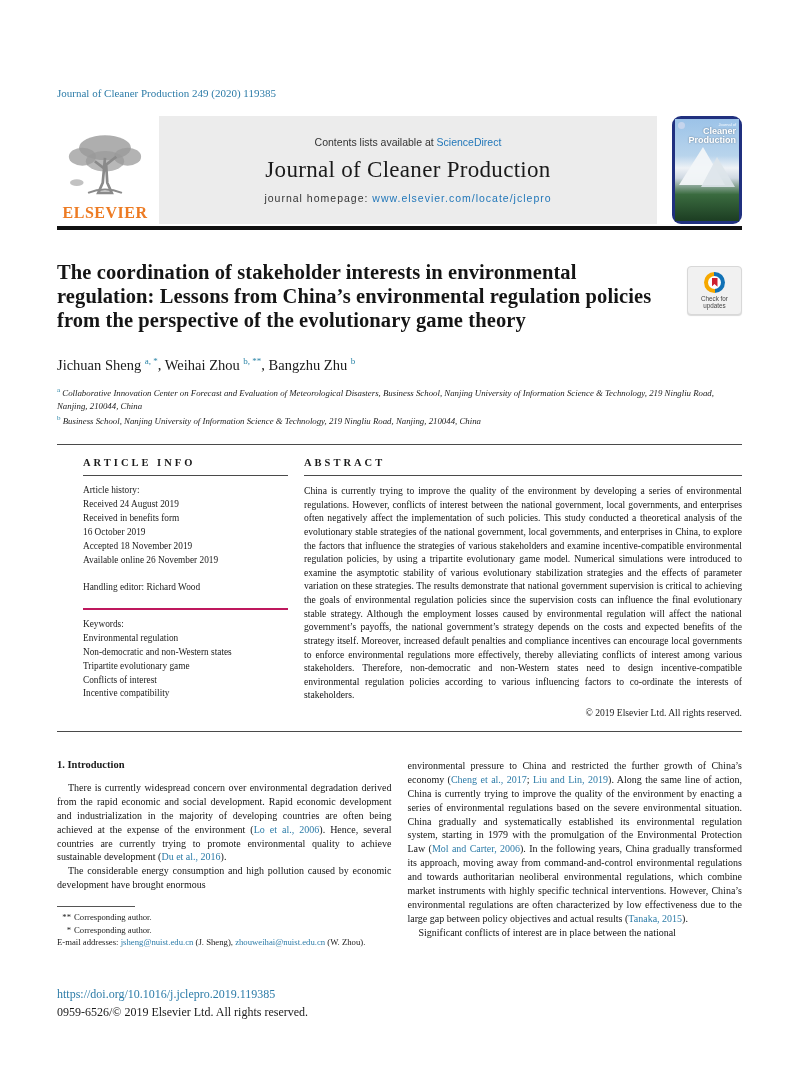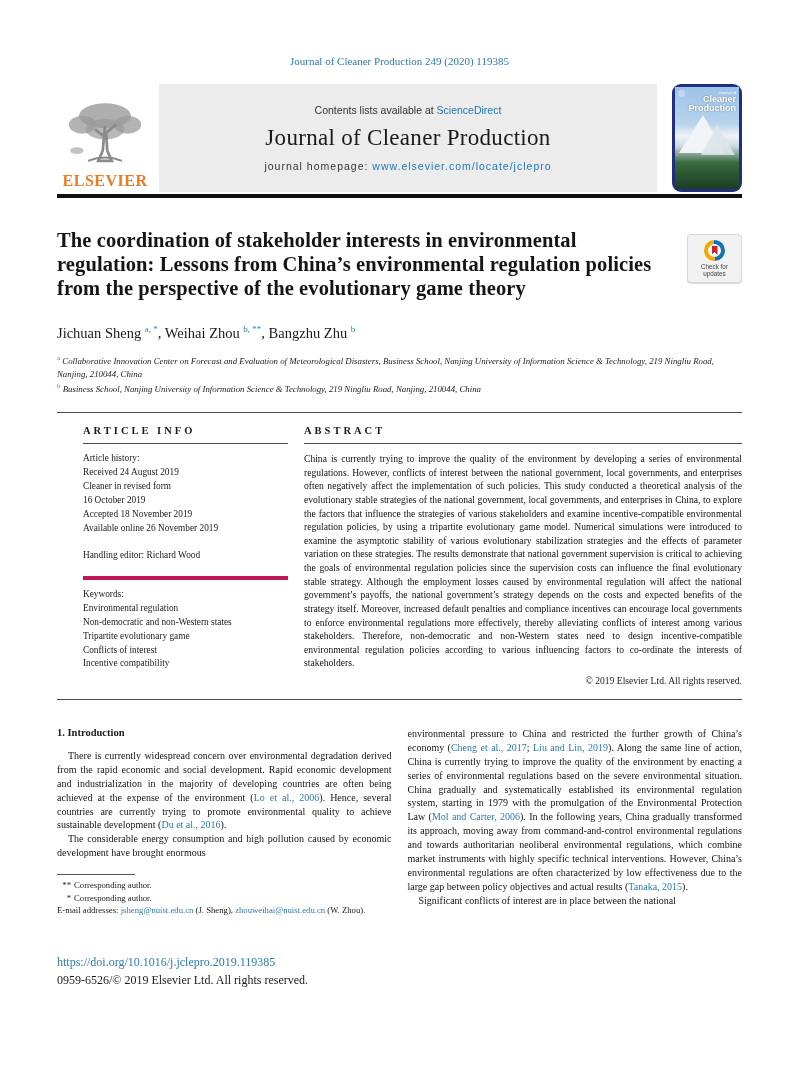--- a/index.html
+++ b/index.html
@@ -6,21 +6,21 @@
   html,body { background:#fff; }
   body {
     width:799px; height:1067px; overflow:hidden;
     font-family:"Liberation Serif", serif;
     color:#1a1a1a;
     -webkit-font-smoothing:antialiased;
   }
   .page { position:relative; width:799px; height:1067px; padding:0 57px; }
 
   
-  .top-citation { padding-top:55px; text-align:center; font-size:11px; color:#2d7ca8; }
+  .top-citation { padding-top:87px; text-align:left; font-size:11px; color:#2d7ca8; }
 
   
   .header-band { margin-top:17px; display:flex; align-items:stretch; height:108px; }
   .logo-box { width:96px; display:flex; flex-direction:column; align-items:center; justify-content:flex-end; padding-bottom:2px; }
   .logo-tree { margin-bottom:1px; }
   .logo-word { font-size:16px; font-weight:700; color:#ed7b23; letter-spacing:.5px; font-family:"Liberation Serif",serif; }
   .center-box { flex:1; background:#ececec; margin-left:6px; display:flex; flex-direction:column; align-items:center; justify-content:center; gap:9px; }
   .contents-line { font-family:"Liberation Sans",sans-serif; font-size:10.5px; color:#333; }
   .link-blue { color:#2277b9; text-decoration:none; }
   .journal-title { font-size:23px; color:#1a1a1a; letter-spacing:.3px; }
@@ -60,21 +60,21 @@
   .rule-top-info { margin-top:16px; }
 
   
   .info-grid { display:flex;margin-left:26px; }
   .info-col { width:205px; flex-shrink:0; }
   .abs-col { flex:1; padding-left:16px; }
   .sec-heading { font-size:10.5px; font-weight:700; letter-spacing:3px; padding:12px 0 7px 0; border-bottom:1px solid #4a4a4a; }
   .info-body { font-size:9.3px; line-height:1.5; padding-top:8px; }
   .it { }
   .info-editor { margin-top:13px; }
-  .info-sep { border-top:4px solid #be185d; margin-top:13px; padding-top:8px; }
+  .info-sep { border-top:2px solid #be185d; margin-top:13px; padding-top:8px; }
   .abs-body { font-size:9.6px; line-height:1.42; text-align:justify; padding-top:8px; color:#111; }
   .abs-copyright { text-align:right; font-size:9.6px; margin-top:5px; }
   .rule-bottom-info { margin-top:13px; }
 
   
   .cols { display:flex; gap:16px; margin-top:27px; }
   .col { flex:1; min-width:0; }
   .sec1-heading { font-size:10.5px; font-weight:700; margin-bottom:11px; }
   .body-p { font-size:10px; line-height:1.39; text-align:justify; color:#141414; }
   .body-p.indent { text-indent:11px; }
@@ -162,21 +162,21 @@
   </div>
 
   <div class="rule-full rule-top-info"></div>
 
   <div class="info-grid">
     <div class="info-col">
       <div class="sec-heading">ARTICLE INFO</div>
       <div class="info-body">
         <div class="it">Article history:</div>
         <div>Received 24 August 2019</div>
-        <div>Cleaner in revised form</div>
+        <div>Received in benefits form</div>
         <div>16 October 2019</div>
         <div>Accepted 18 November 2019</div>
         <div>Available online 26 November 2019</div>
         <div class="info-editor">Handling editor: Richard Wood</div>
         <div class="info-sep">
           <div class="it">Keywords:</div>
           <div>Environmental regulation</div>
           <div>Non-democratic and non-Western states</div>
           <div>Tripartite evolutionary game</div>
           <div>Conflicts of interest</div>

